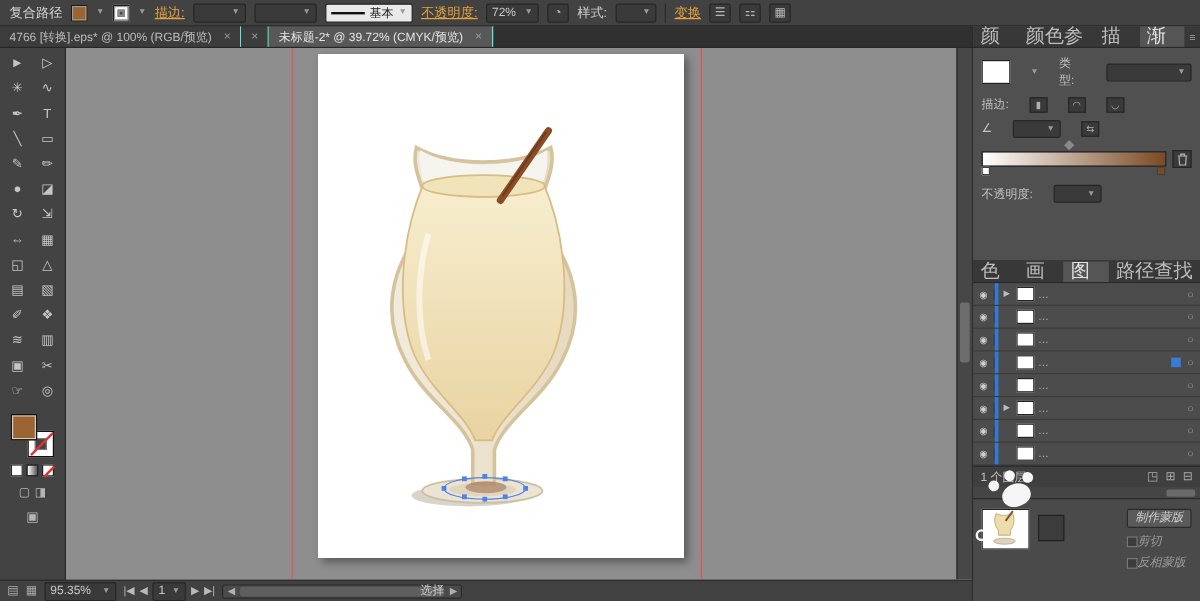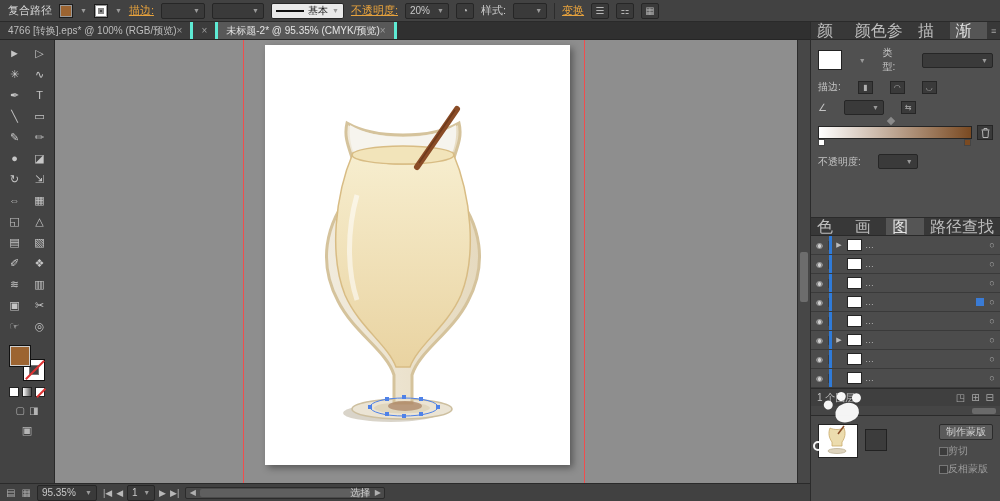--- a/index.html
+++ b/index.html
@@ -20,21 +20,21 @@
   .icon-btn { display:inline-flex; align-items:center; justify-content:center; width:18px; height:16px; background:#3a3a3a; border:1px solid #262626; border-radius:2px; color:#b5b5b5; font-size:10px; }
   .bar-sep { width:1px; height:16px; background:#2c2c2c; }
 
   
   .below { display:flex; height:479px; }
   .left-col { width:810px; display:flex; flex-direction:column; }
   .right-panels { width:190px; background:#4e4e4e; border-left:1px solid #2b2b2b; display:flex; flex-direction:column; position:relative; }
 
   
   .tab-bar { height:18px; background:#303030; display:flex; align-items:stretch; border-bottom:1px solid #262626; }
-  .doc-tab { display:flex; align-items:center; gap:0; padding:0 8px; font-size:10px; color:#bdbdbd; background:#3c3c3c; border-right:3px solid #5eead4; }
+  .doc-tab { display:flex; align-items:center; gap:10px; padding:0 8px; font-size:10px; color:#bdbdbd; background:#3c3c3c; border-right:1px solid #5eead4; }
   .doc-tab.active { background:#585858; color:#e4e4e4; }
   .tab-close { color:#9d9d9d; font-size:10px; }
 
   
   .work { flex:1; display:flex; min-height:0; }
   .toolbar { width:55px; background:#434343; border-right:1px solid #2a2a2a; display:flex; flex-direction:column; align-items:center; padding-top:3px; }
   #tool-grid { display:grid; grid-template-columns:25px 25px; }
   .tool { height:21px; line-height:21px; text-align:center; font-size:11px; color:#c6c6c6; cursor:pointer; }
   .fillstroke { position:relative; width:36px; height:36px; margin-top:8px; }
   .fs-fill { position:absolute; left:0; top:0; width:22px; height:22px; border:1px solid #111; box-shadow:inset 0 0 0 1px #cfcfcf; z-index:2; }
@@ -99,21 +99,21 @@
   .llabel { font-size:9px; color:#b5b5b5; }
   .lsel { width:8px; height:8px; margin-left:auto; }
   .lsel.on { background:#3a7bd5; }
   .ltarget { width:16px; text-align:center; font-size:9px; color:#a8a8a8; }
   .lfooter { height:18px; background:#3f3f3f; border-top:1px solid #2b2b2b; display:flex; align-items:center; padding:0 6px; gap:6px; font-size:10px; color:#c0c0c0; }
   .lf-sp { flex:1; }
   .lf-ic { color:#a9a9a9; font-size:10px; }
   .panel-hscroll { height:10px; background:#454545; border-bottom:1px solid #2b2b2b; position:relative; }
   .ph-thumb { position:absolute; right:4px; top:2px; width:24px; height:6px; background:#6a6a6a; border-radius:2px; }
 
-  .trans-body { flex:1; background:#4a4a4a; display:flex; gap:7px; padding:8px 7px; }
+  .trans-body { flex:1; background:#4a4a4a; display:flex; gap:7px; padding:8px 7px;font-style:italic; }
   .trans-thumb { width:40px; height:34px; background:#fff; border:1px solid #222; }
   .mask-thumb { width:22px; height:22px; background:#3c3c3c; border:1px solid #222; margin-top:5px; }
   .trans-right { margin-left:auto; display:flex; flex-direction:column; gap:4px; align-items:flex-start; }
   .make-mask { height:16px; padding:0 6px; background:#5a5a5a; border:1px solid #2b2b2b; border-radius:2px; font-size:10px; color:#d0d0d0; line-height:14px; }
   .chk-row { display:flex; align-items:center; gap:0; font-size:10px; color:#9a9a9a; }
   .chk { width:9px; height:9px; background:#3c3c3c; border:1px solid #777; }
 
   
   .watermark { position:absolute; left:795px; top:383px; width:205px; height:100px; z-index:50; pointer-events:none; opacity:.95; }
   .paw { position:absolute; left:40px; top:20px; transform:rotate(-18deg); }
@@ -140,21 +140,21 @@
       <span></span>
       <span class="car">▼</span>
     </span>
   <span class="dd light" style="width:73px">
       <span class="lineglyph"></span>
       <span>基本</span>
       <span class="car">▼</span>
     </span>
   <span class="link">不透明度:</span>
   <span class="dd" style="width:44px">
-      <span>20%</span>
+      <span>72%</span>
       <span class="car">▼</span>
     </span>
   <span class="icon-btn">◔</span>
   <span>样式:</span>
   <span class="dd" style="width:34px">
       <span></span>
       <span class="car">▼</span>
     </span>
   <span class="bar-sep"></span>
   <span class="link">变换</span>
@@ -169,21 +169,21 @@
 
     <div class="tab-bar">
       <div class="doc-tab">
         <span>4766 [转换].eps* @ 100% (RGB/预览)</span>
         <span class="tab-close">×</span>
       </div>
       <div class="doc-tab">
         <span class="tab-close">×</span>
       </div>
       <div class="doc-tab active">
-        <span>未标题-2* @ 95.35% (CMYK/预览)</span>
+        <span>未标题-2* @ 39.72% (CMYK/预览)</span>
         <span class="tab-close">×</span>
       </div>
     </div>
 
     <div class="work">
 
       <div class="toolbar">
         <div id="tool-grid">
             <div class="tool">►</div>
             <div class="tool">▷</div>

